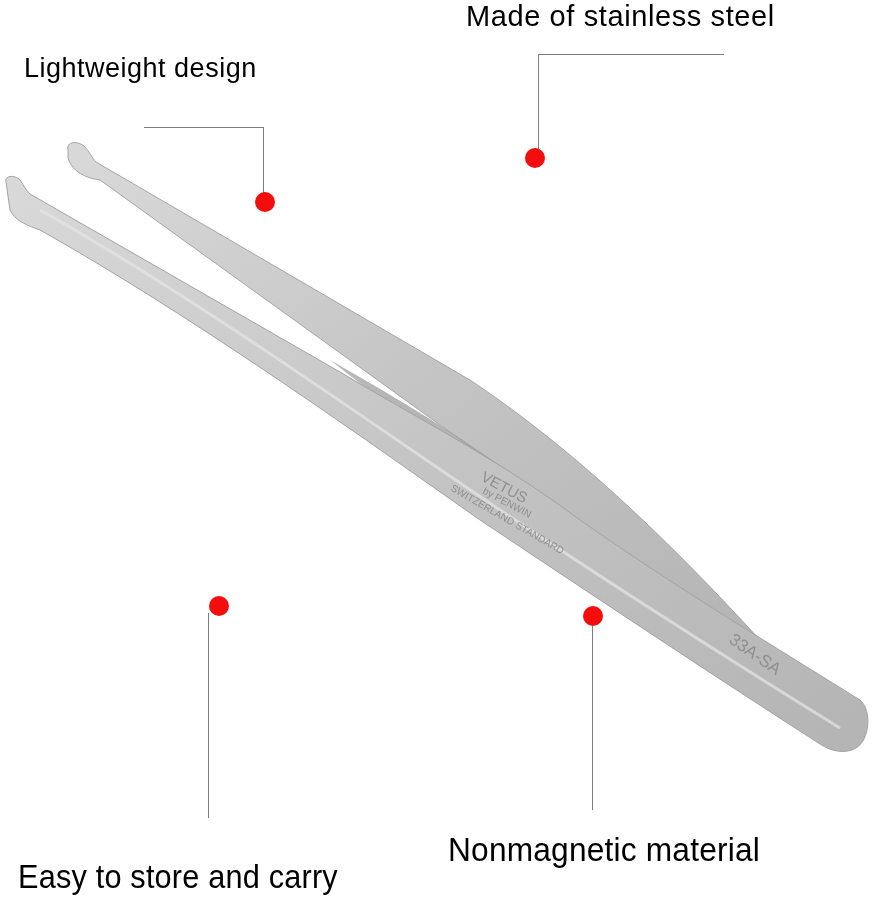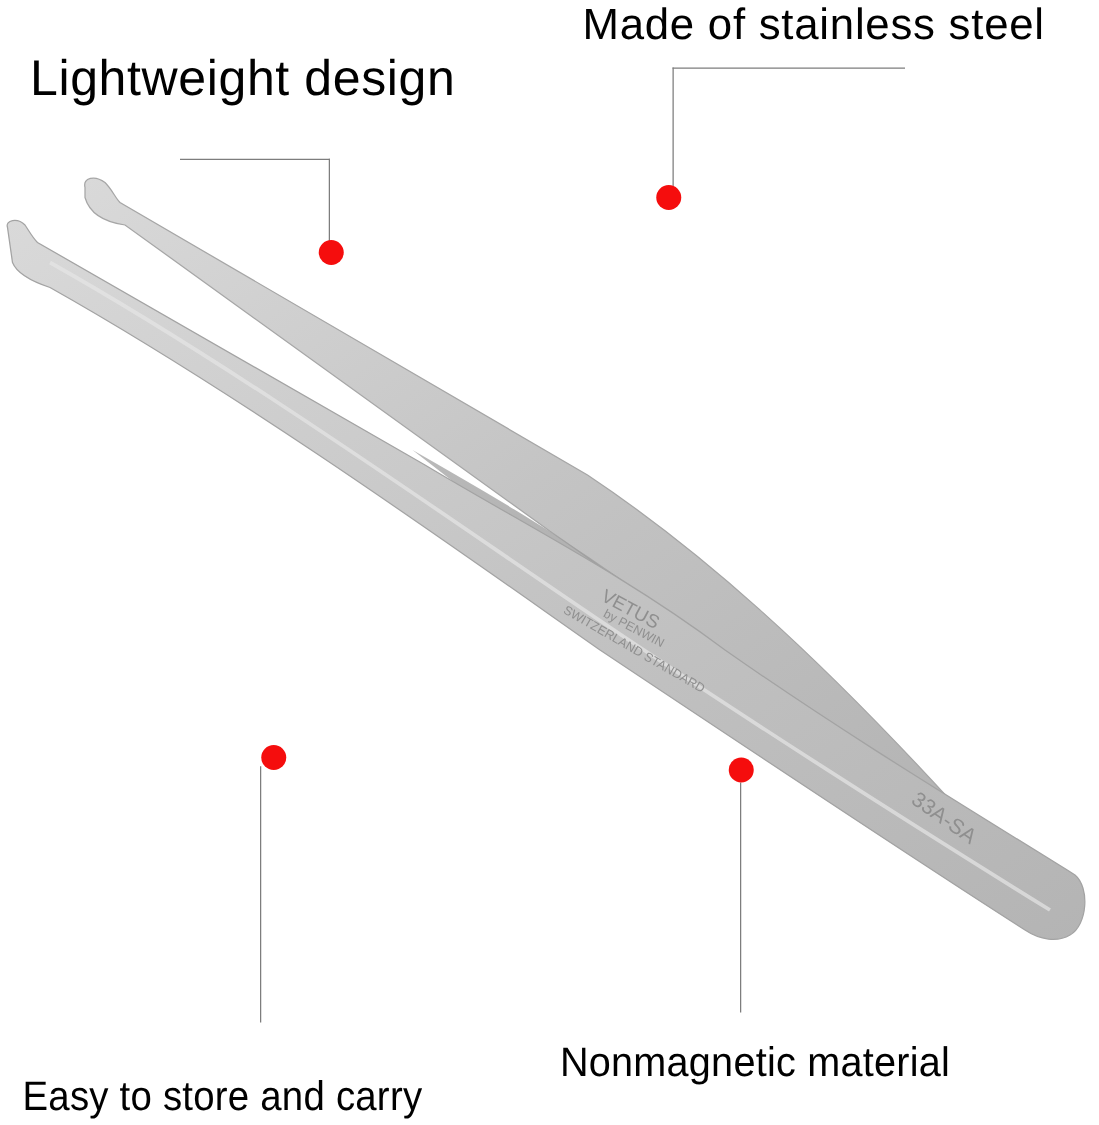--- a/index.html
+++ b/index.html
@@ -1,19 +1,19 @@
 <!DOCTYPE html>
 <html><head>
 <meta charset="utf-8">
 <style>
   html, body { margin:0; padding:0; background:#ffffff; }
   body { width:879px; height:900px; position:relative; overflow:hidden; font-family:"Liberation Sans", sans-serif; }
   .label { position:absolute; color:#000; white-space:nowrap; line-height:1; }
-  .l-top-right { left:466px; top:2px; font-size:35px; letter-spacing:0.6px; }
-  .l-top-left  { left:24px; top:43px; font-size:40px; letter-spacing:0.5px; }
+  .l-top-right { left:466px; top:2px; font-size:29px; letter-spacing:0.6px; }
+  .l-top-left  { left:24px; top:55px; font-size:27px; letter-spacing:0.5px; }
   .l-bot-right { left:448px; top:833px; font-size:33px; transform:scaleX(0.96); transform-origin:left top; letter-spacing:0.2px; }
   .l-bot-left  { left:18px; top:860px; font-size:33px; transform:scaleX(0.93); transform-origin:left top; letter-spacing:0.2px; }
   .dot { position:absolute; width:20px; height:20px; border-radius:50%; background:#f50d0d; }
   .line { position:absolute; background:#7d7d7d; }
   svg.product { position:absolute; left:0; top:0; }
 </style>
 </head>
 <body>
 
 <svg class="product" width="879" height="900" viewBox="0 0 879 900">

